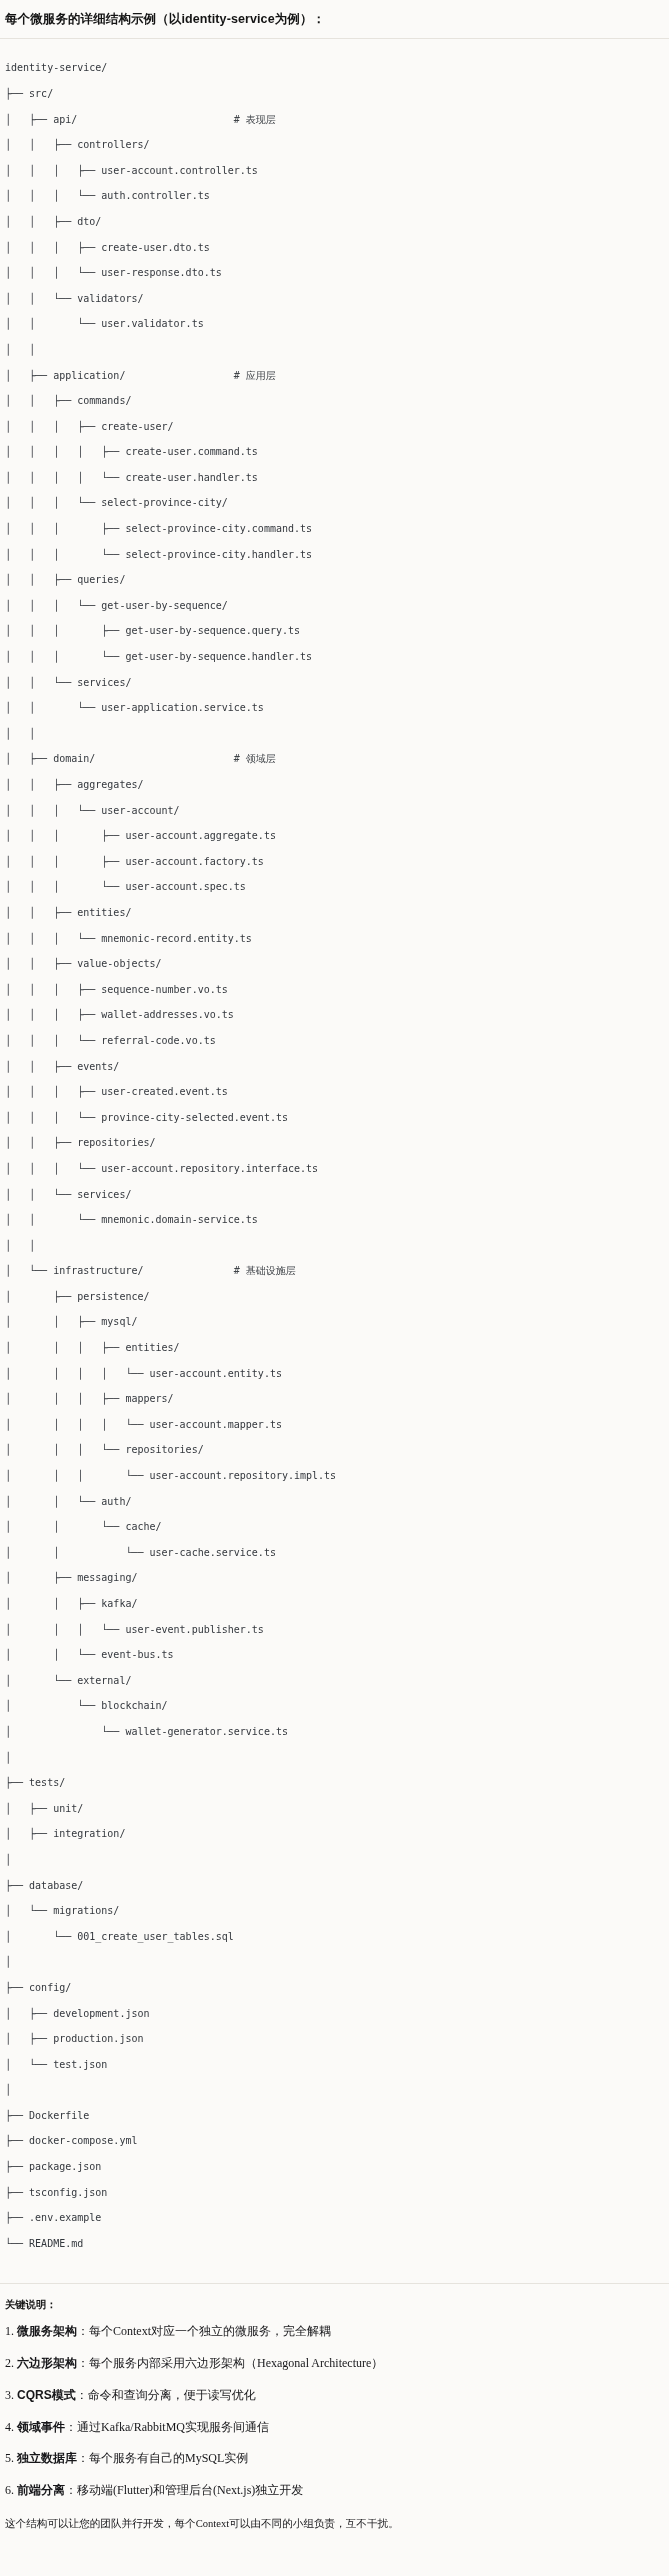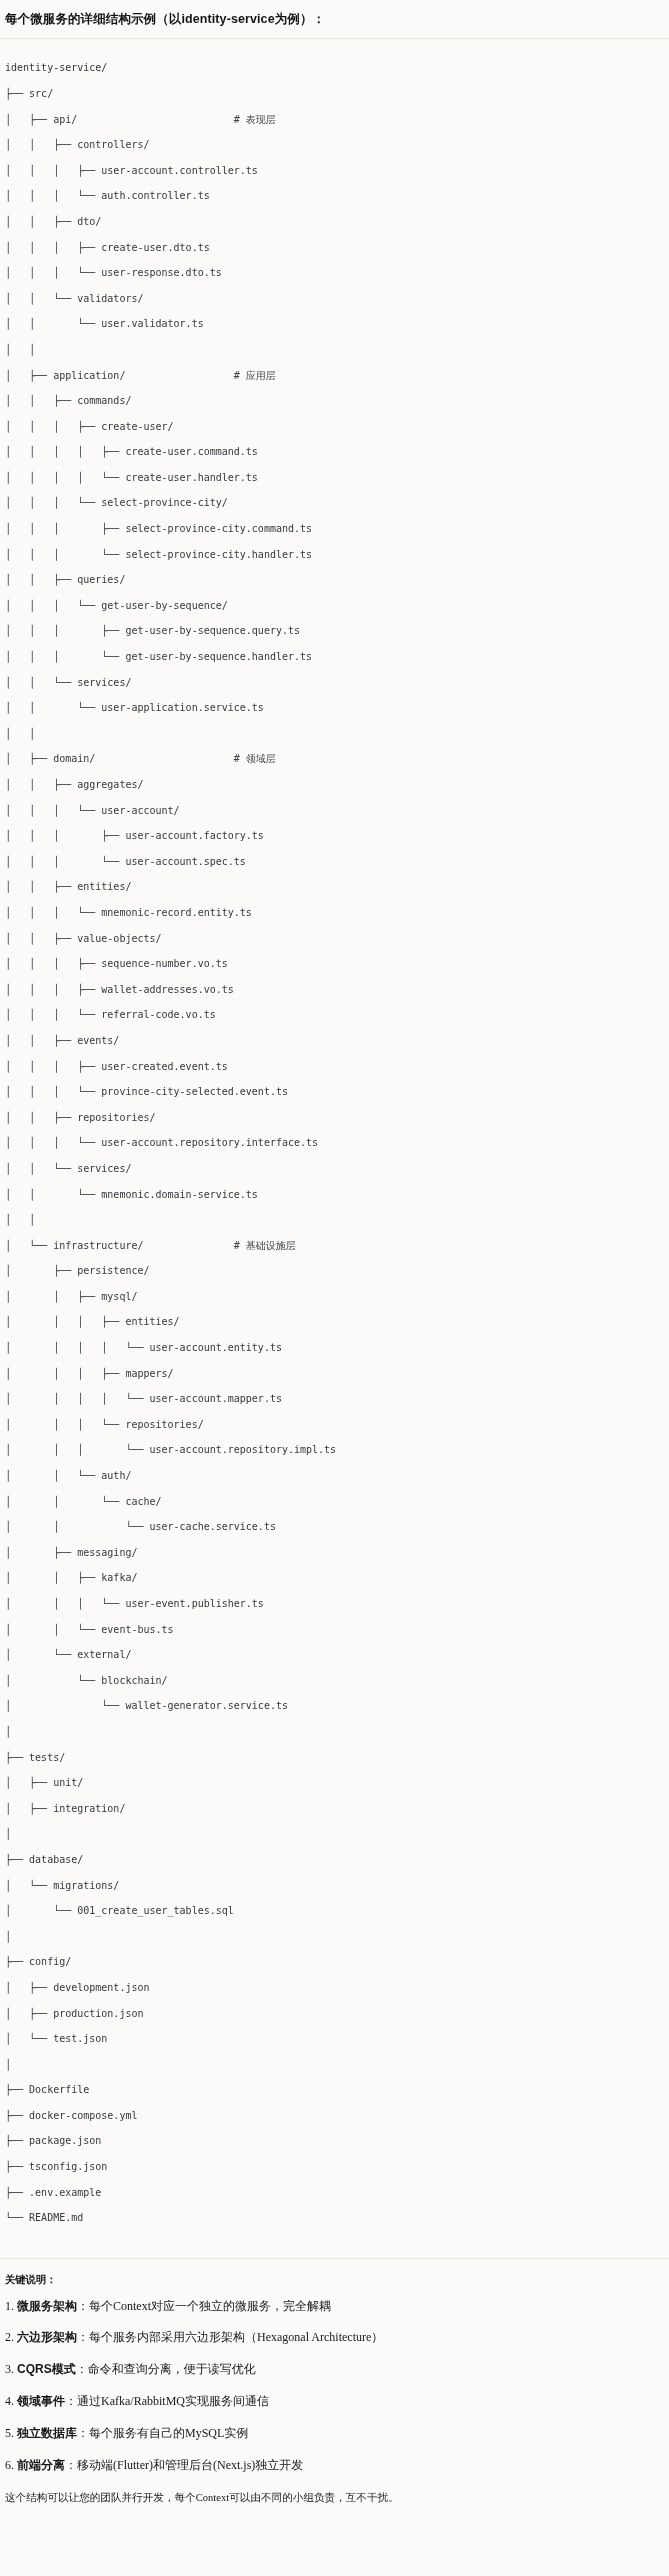--- a/index.html
+++ b/index.html
@@ -118,20 +118,21 @@
 <span class="tree-line">│   │   ├── queries/</span>
 <span class="tree-line">│   │   │   └── get-user-by-sequence/</span>
 <span class="tree-line">│   │   │       ├── get-user-by-sequence.query.ts</span>
 <span class="tree-line">│   │   │       └── get-user-by-sequence.handler.ts</span>
 <span class="tree-line">│   │   └── services/</span>
 <span class="tree-line">│   │       └── user-application.service.ts</span>
 <span class="tree-line">│   │</span>
 <span class="tree-line">│   ├── domain/                       <span class="cmt"># 领域层</span></span>
 <span class="tree-line">│   │   ├── aggregates/</span>
 <span class="tree-line">│   │   │   └── user-account/</span>
+<span class="tree-line">│   │   │       ├── user-account.aggregate.ts</span>
 <span class="tree-line">│   │   │       ├── user-account.factory.ts</span>
 <span class="tree-line">│   │   │       └── user-account.spec.ts</span>
 <span class="tree-line">│   │   ├── entities/</span>
 <span class="tree-line">│   │   │   └── mnemonic-record.entity.ts</span>
 <span class="tree-line">│   │   ├── value-objects/</span>
 <span class="tree-line">│   │   │   ├── sequence-number.vo.ts</span>
 <span class="tree-line">│   │   │   ├── wallet-addresses.vo.ts</span>
 <span class="tree-line">│   │   │   └── referral-code.vo.ts</span>
 <span class="tree-line">│   │   ├── events/</span>
 <span class="tree-line">│   │   │   ├── user-created.event.ts</span>

